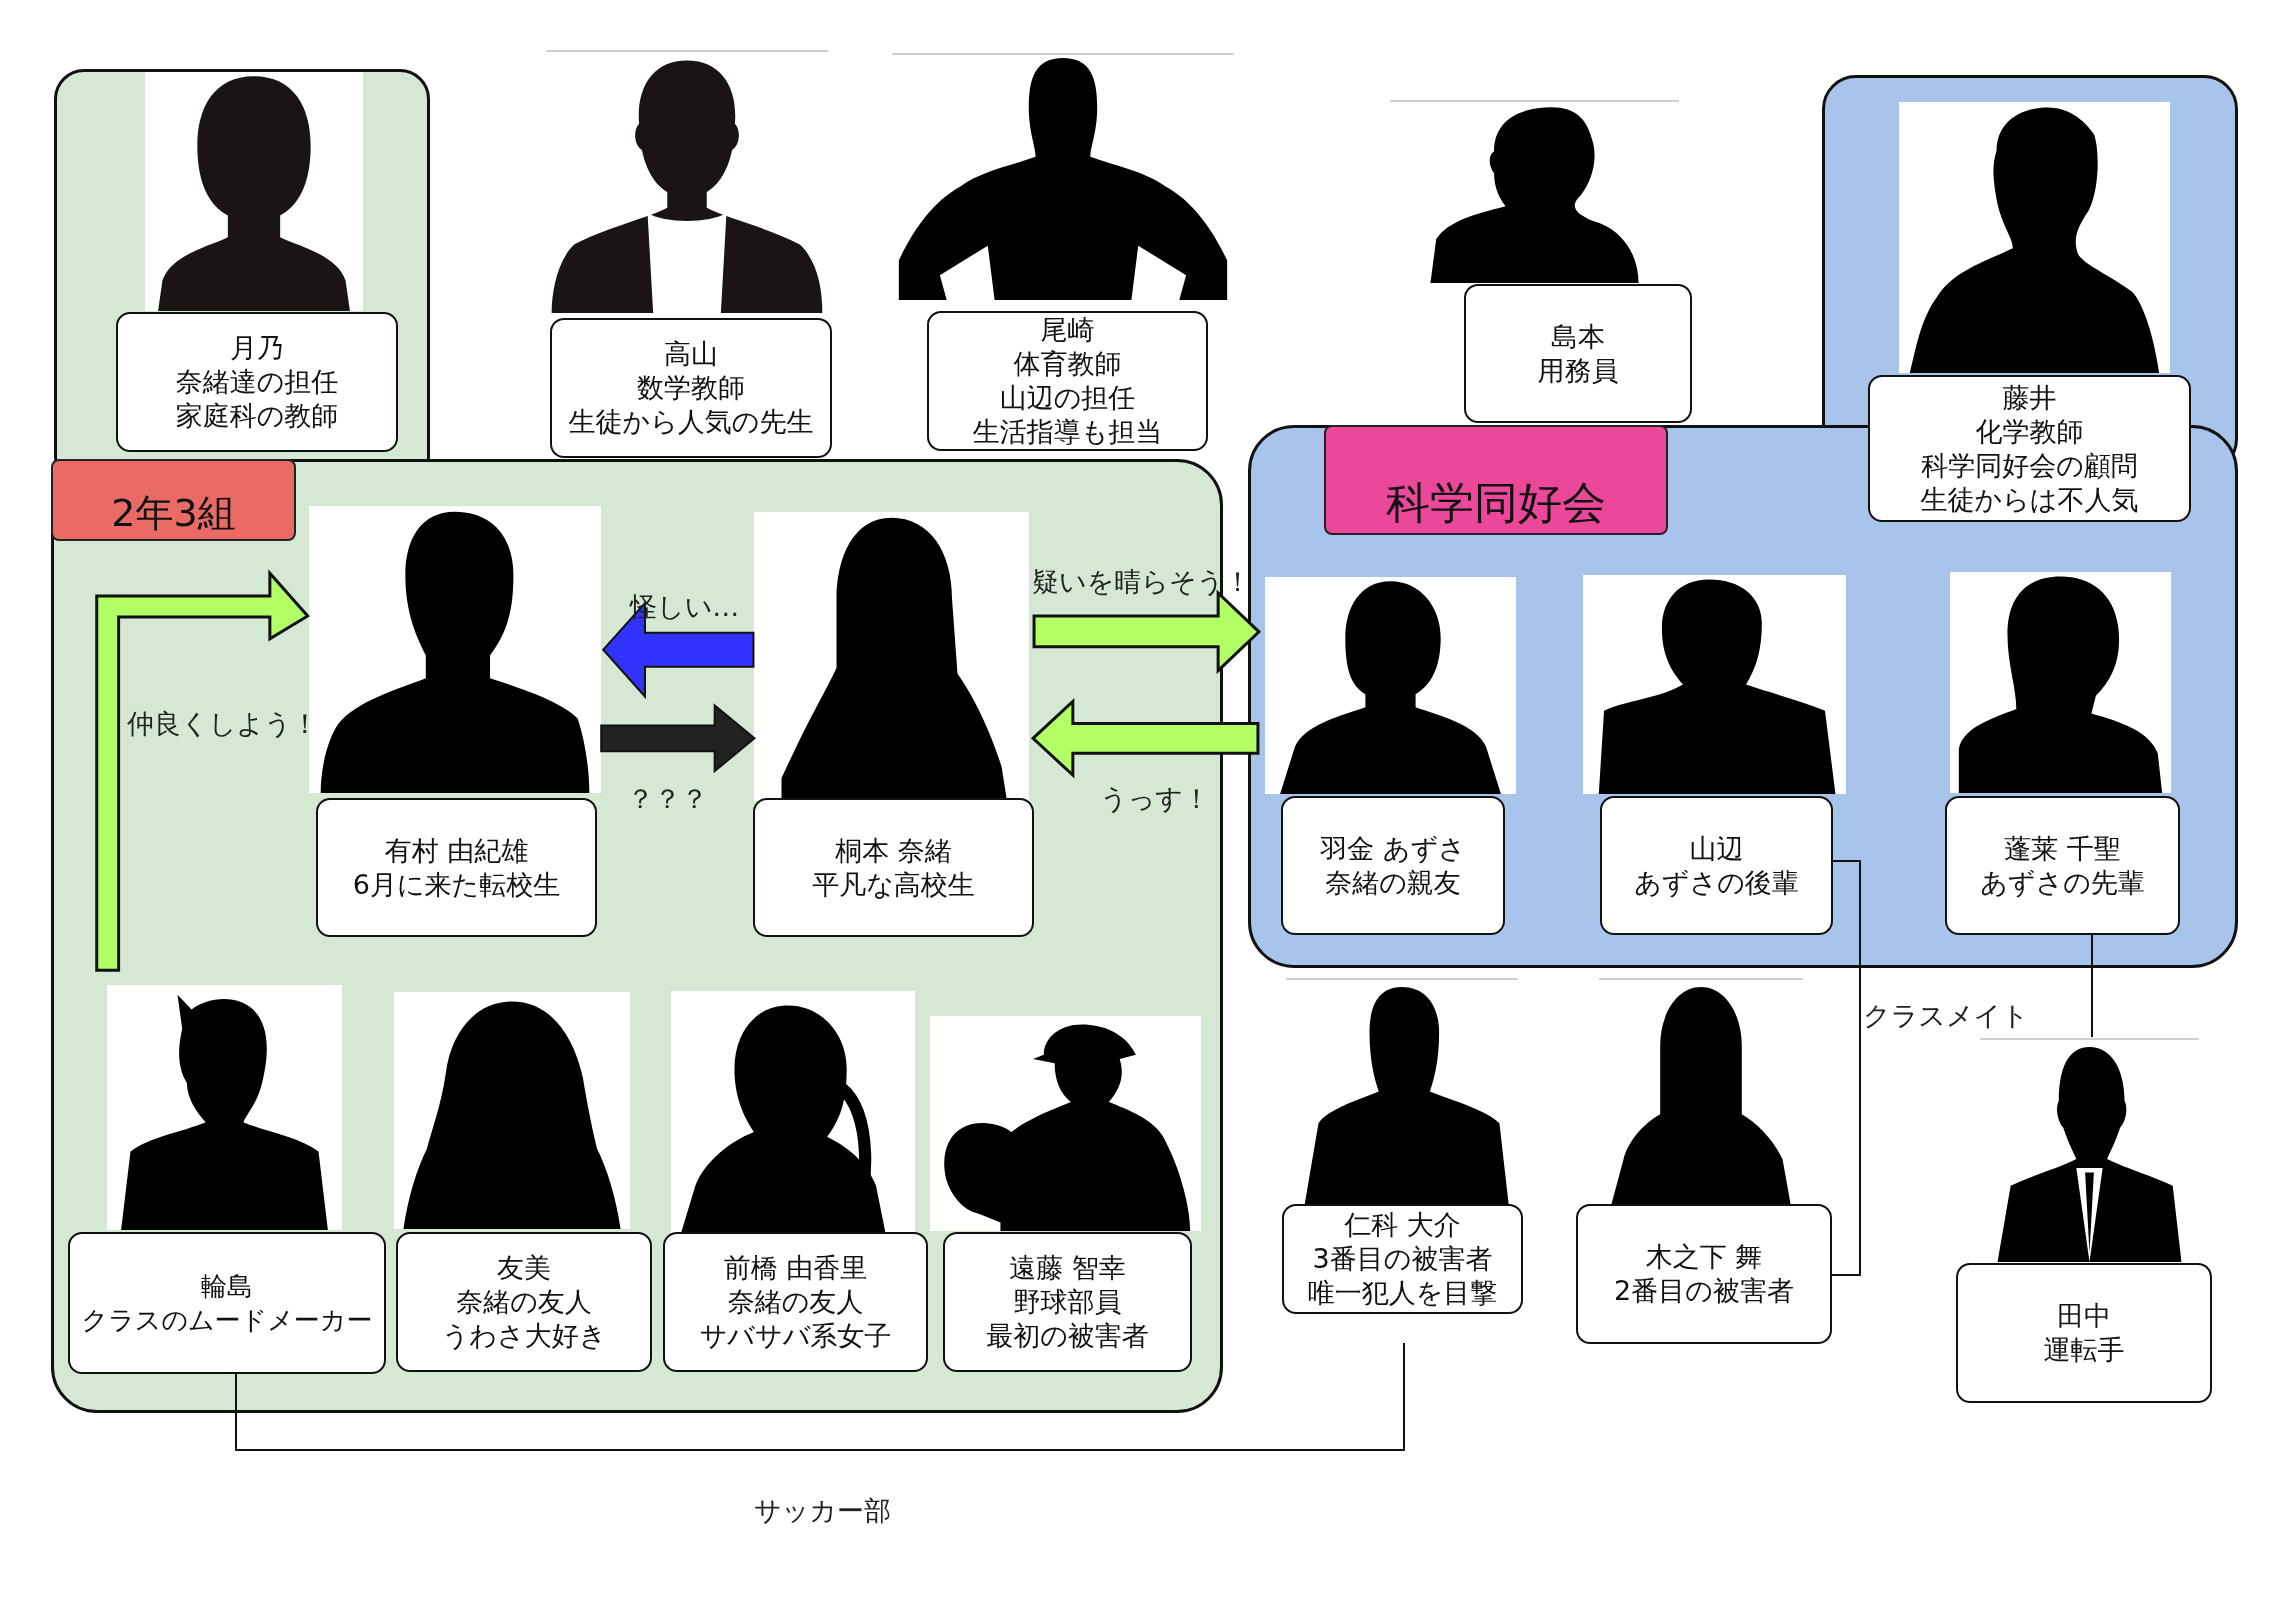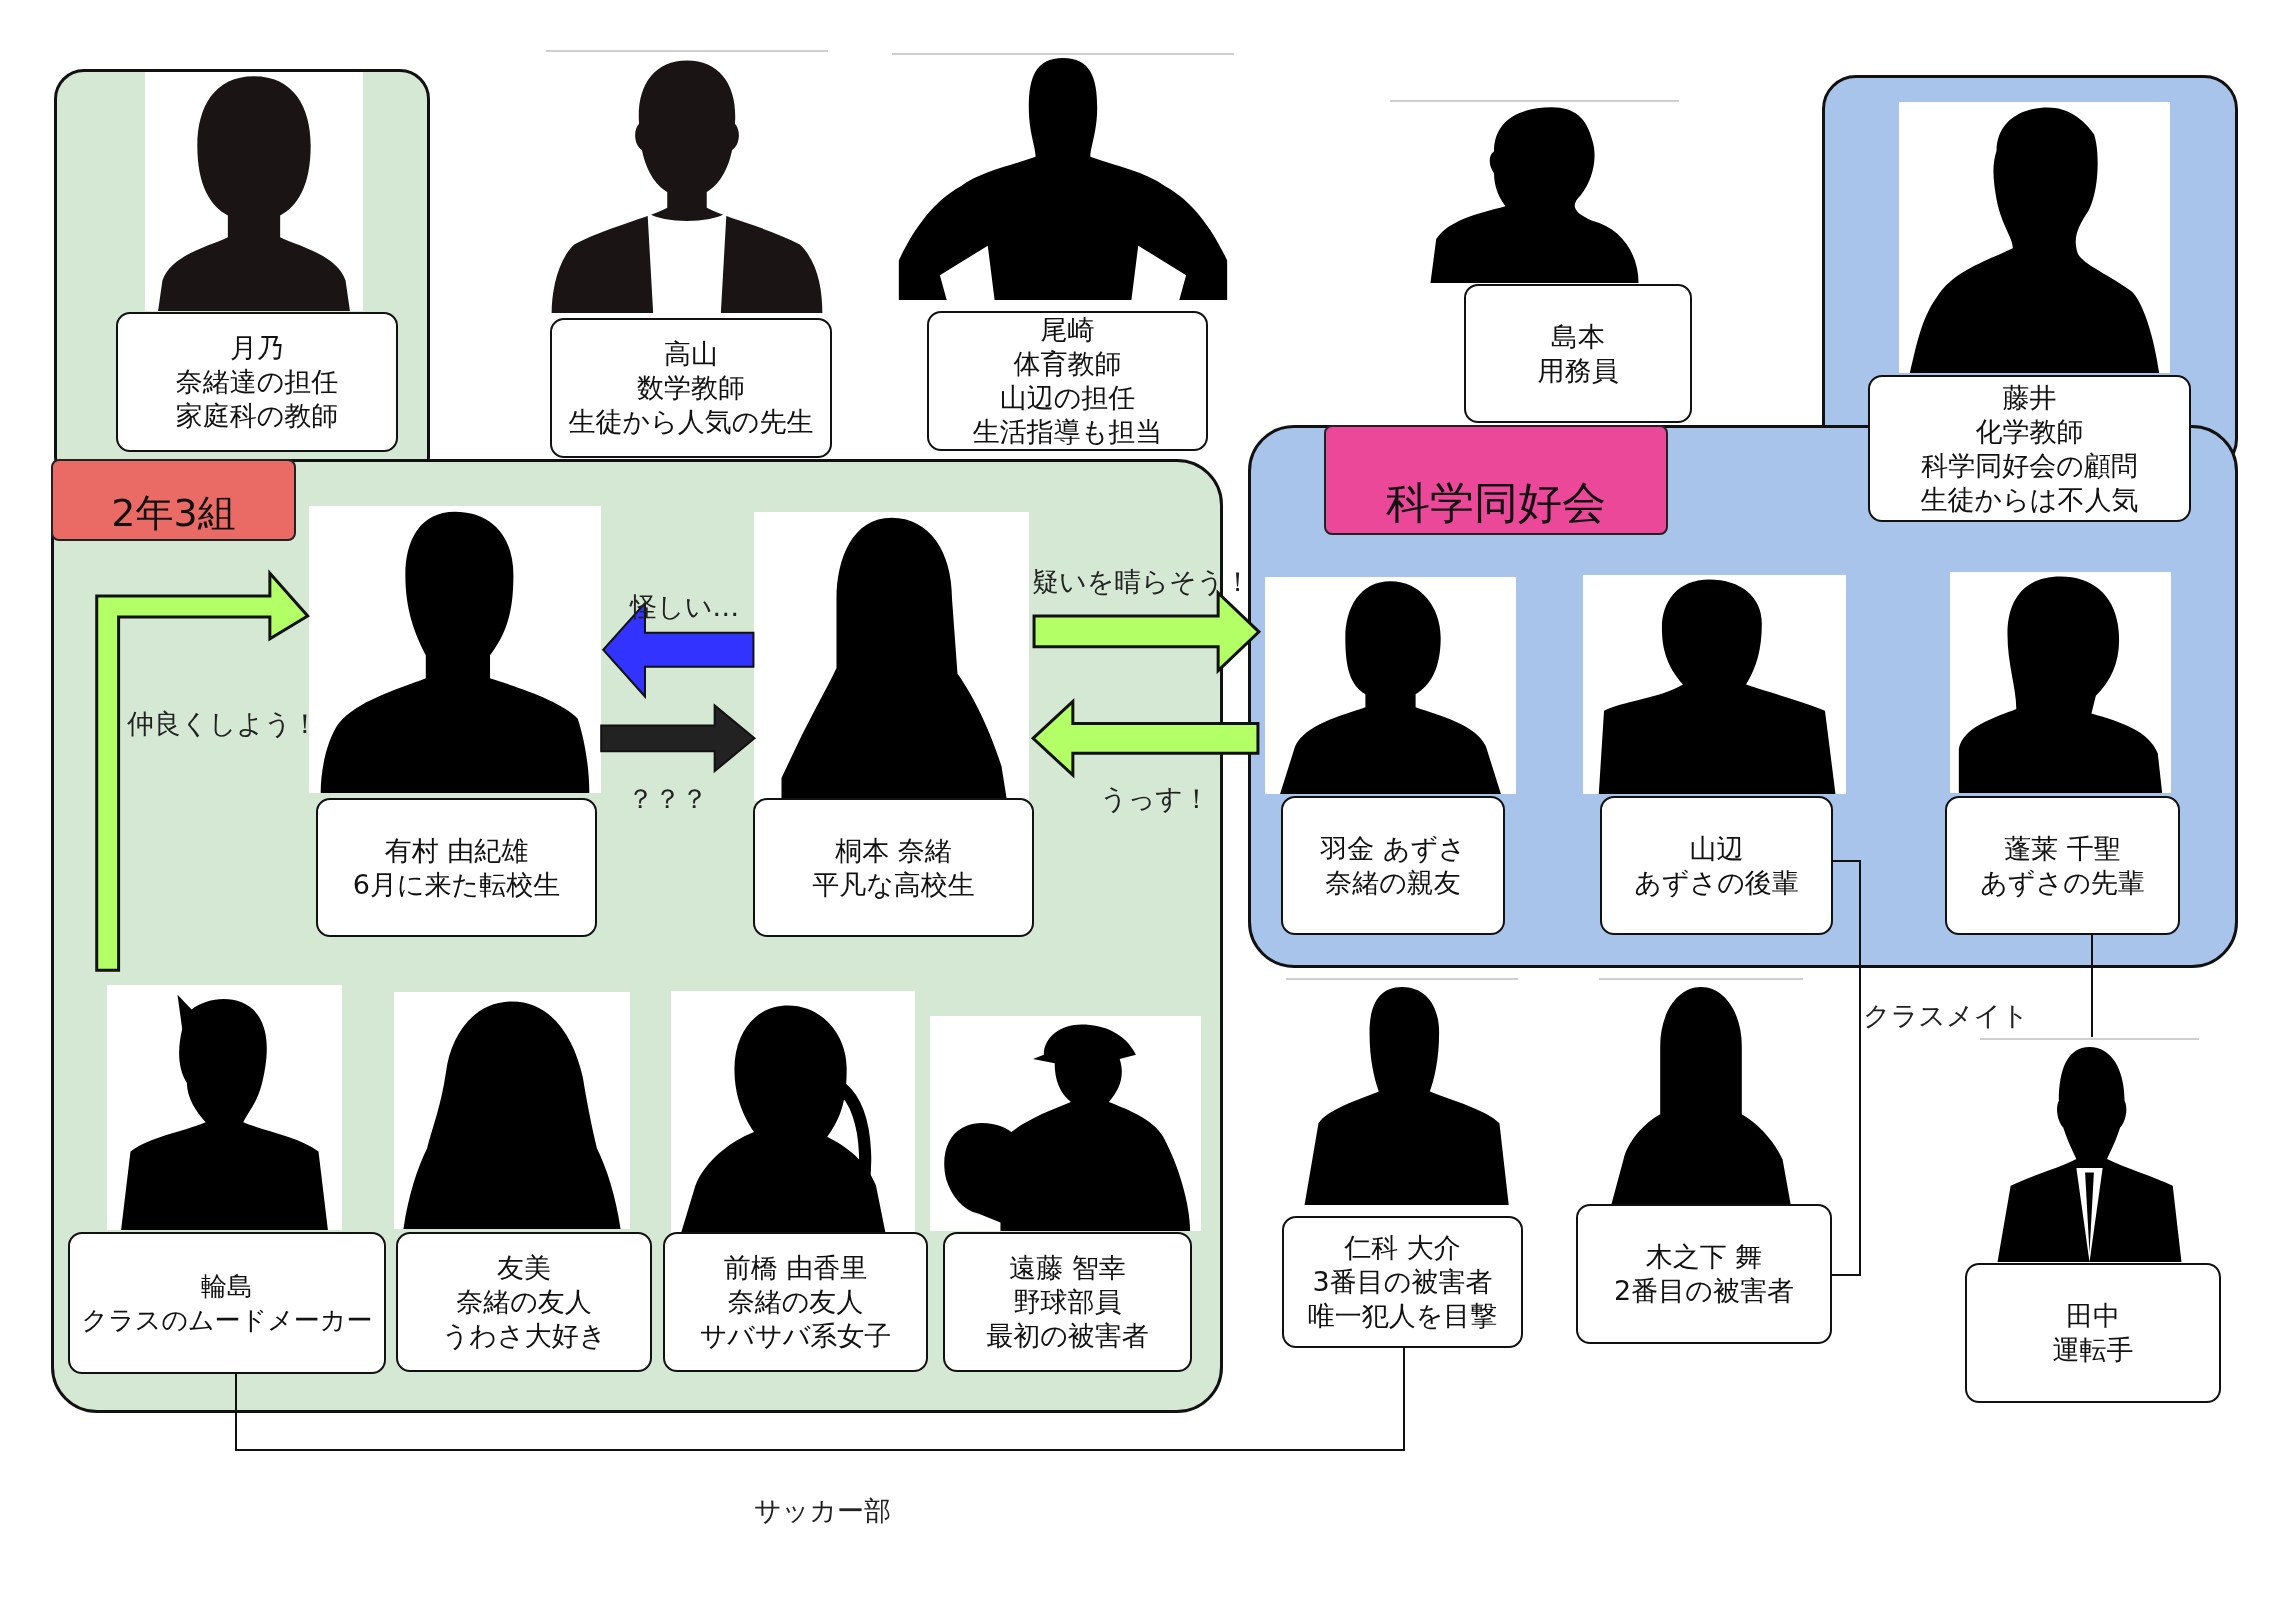--- a/index.html
+++ b/index.html
@@ -219,30 +219,30 @@
   <div>前橋 由香里</div>
   <div>奈緒の友人</div>
   <div>サバサバ系女子</div>
 </div>
 <div class="abs card" style="left:943px;top:1232px;width:249px;height:140px;">
   <div>遠藤 智幸</div>
   <div>野球部員</div>
   <div>最初の被害者</div>
 </div>
 
-<div class="abs card" style="left:1282px;top:1204px;width:241px;height:132px;margin-top:12px;">
+<div class="abs card" style="left:1282px;top:1204px;width:241px;height:110px;">
   <div>仁科 大介</div>
   <div>3番目の被害者</div>
   <div>唯一犯人を目撃</div>
 </div>
 <div class="abs card" style="left:1576px;top:1204px;width:256px;height:140px;">
   <div>木之下 舞</div>
   <div>2番目の被害者</div>
 </div>
-<div class="abs card" style="left:1956px;top:1263px;width:256px;height:140px;margin-left:9px;">
+<div class="abs card" style="left:1956px;top:1263px;width:256px;height:140px;">
   <div>田中</div>
   <div>運転手</div>
 </div>
 
 <svg class="arrows" viewBox="0 0 2300 1612">
 
   <path d="M97 975 L97 599 L271 599 L271 576 L309 619 L271 642 L271 620 L119 620 L119 975 Z" fill="#b3ff66" stroke="#111" stroke-width="3" stroke-linejoin="miter"></path>
 
   <path d="M757 636 L648 636 L648 606 L606 653 L648 700 L648 670 L757 670 Z" fill="#3333ff" stroke="#111" stroke-width="2"></path>
 

